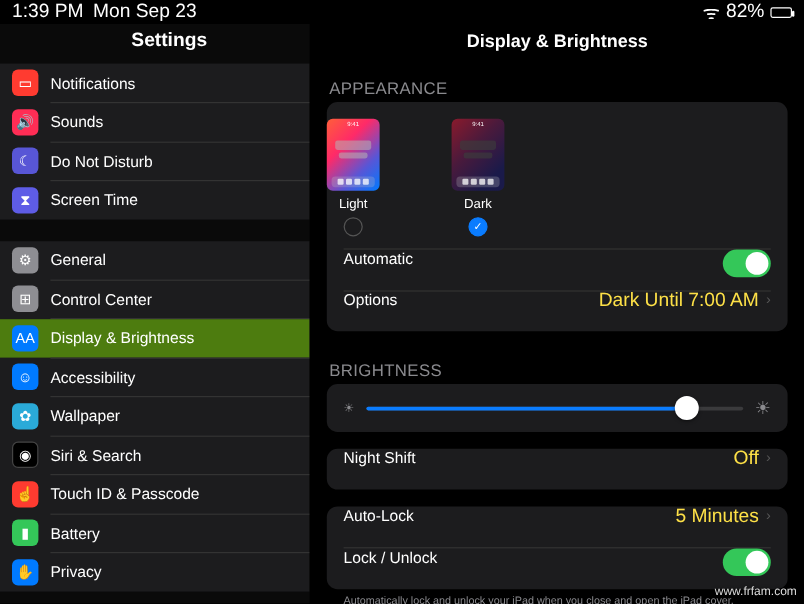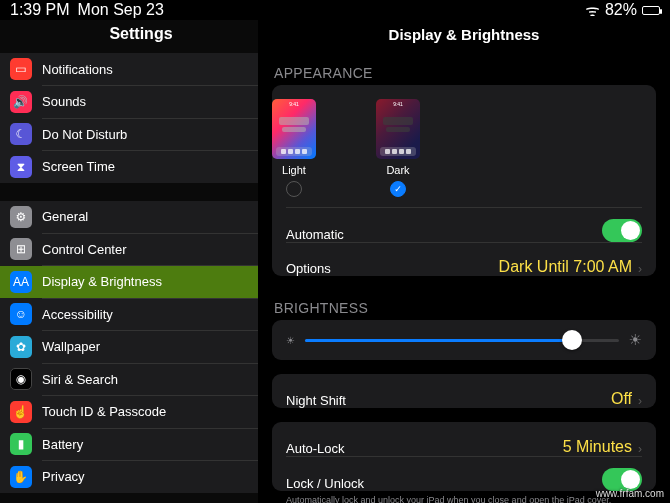--- a/index.html
+++ b/index.html
@@ -17,21 +17,21 @@
 .side-group:last-of-type { margin-bottom: 0; }
 .side-item { display: flex; align-items: center; height: 32px; padding: 0 10px; font-size: 13px; cursor: pointer; }
 .side-item.selected { background: #4d7c0f; }
 .side-icon { width: 22px; height: 22px; border-radius: 5px; margin-right: 10px; display: flex; align-items: center; justify-content: center; font-size: 12px; flex-shrink: 0; }
 .side-sep { height: 0.5px; background: #333; margin-left: 42px; }
 
 .detail { flex: 1; background: #000; display: flex; flex-direction: column; overflow-y: auto; }
 .detail-title { text-align: center; font-weight: 600; font-size: 15px; padding: 6px 0 12px; }
 .section-label { color: #8a8a8e; font-size: 14px; text-transform: uppercase; padding: 10px 16px 4px; letter-spacing: 0.3px; }
 .panel { background: #1c1c1e; border-radius: 9px; margin: 0 14px 14px; }
-.row { display: flex; align-items: flex-end; height: 34px; padding: 0 14px; font-size: 13px; }
+.row { display: flex; align-items: flex-start; height: 34px; padding: 0 14px; font-size: 13px; }
 .row + .row, .row + .rowsep + .row { border-top: 0; }
 .rowsep { height: 0.5px; background: #333; margin: 0 14px; }
 .row-label { flex: 1; color: #fff; }
 .row-value { color: #fde047; font-size: 16px; margin-right: 6px; }
 .chev { color: #555; font-size: 12px; }
 
 .toggle { width: 40px; height: 23px; border-radius: 12px; position: relative; }
 .toggle.on { background: #34c759; }
 .toggle::after { content: ""; position: absolute; width: 19px; height: 19px; border-radius: 50%; background: #fff; top: 2px; }
 .toggle.on::after { right: 2px; }

